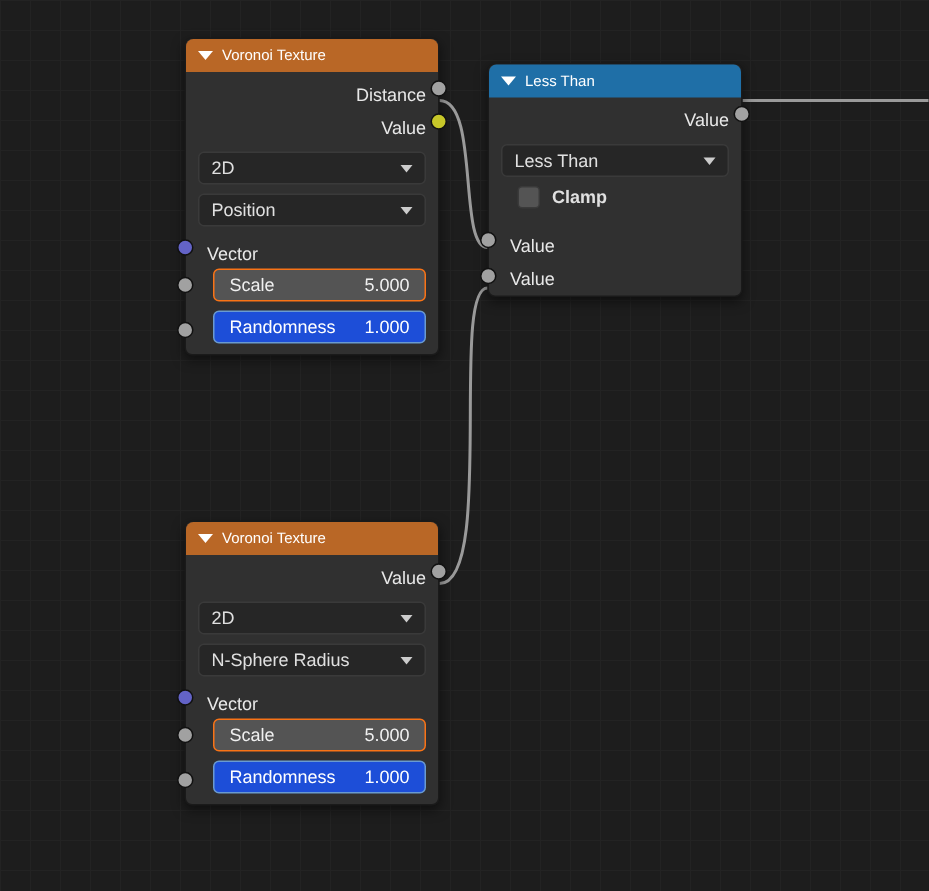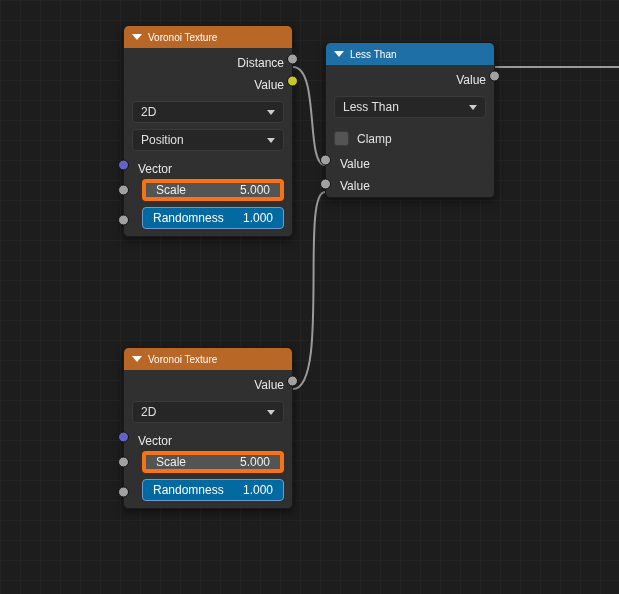--- a/index.html
+++ b/index.html
@@ -91,40 +91,41 @@
     border-right: 4px solid transparent;
     border-top: 5px solid #ccc;
   }
 
   .numfield {
     display: flex;
     align-items: center;
     justify-content: space-between;
     height: 22px;
     background: #545454;
-    border: 4px solid #f97316;
+    border: 1px solid #f97316;
     border-radius: 4px;
     padding: 0 10px;
     font-size: 12px;
     color: #f0f0f0;
   }
   .numfield.blue {
-    background: #0369a1;
+    background: #1d4ed8;
     border: 1px solid #6a9ad0;
     color: #fff;
     align-items: center;
   }
 
   .checkbox-row {
     display: flex;
-    align-items: flex-end;
+    align-items: flex-start;
     gap: 8px;
     height: 22px;
     padding: 0 8px;
-    margin: 3px 0;
+    margin: 3px 11px;
+    font-weight: bold;
   }
   .checkbox {
     width: 15px; height: 15px;
     background: #545454;
     border: 1px solid #3a3a3a;
     border-radius: 3px;
   }
 
   .socket-row-with-field {
     position: relative;
@@ -238,20 +239,26 @@
     <span class="socket out s-gray"></span>
   </div>
 
   <div class="spacer"></div>
   <div class="pad-row">
     <div class="select">
       <span>2D</span>
       <span class="chev"></span>
     </div>
   </div>
+  <div class="pad-row">
+    <div class="select">
+      <span>N-Sphere Radius</span>
+      <span class="chev"></span>
+    </div>
+  </div>
 
   <div class="row input">
     <span class="socket in s-purple"></span>
     <span class="label" style="margin-left:6px;">Vector</span>
   </div>
 
   <div class="socket-row-with-field">
     <span class="socket in s-gray"></span>
     <div class="numfield">
       <span>Scale</span>

